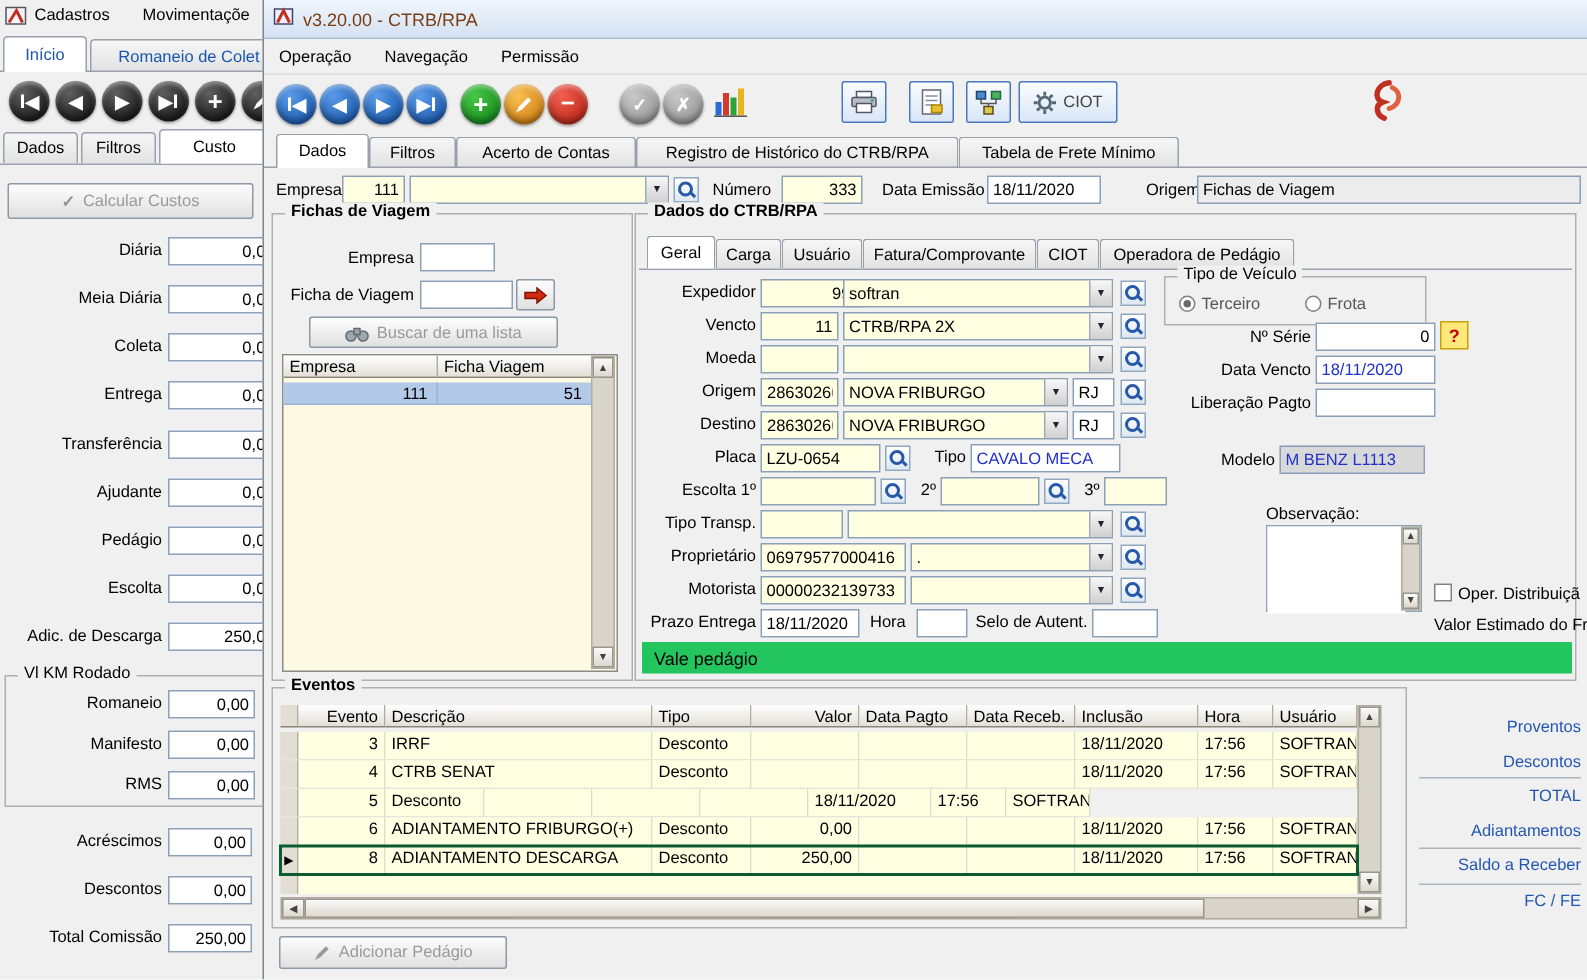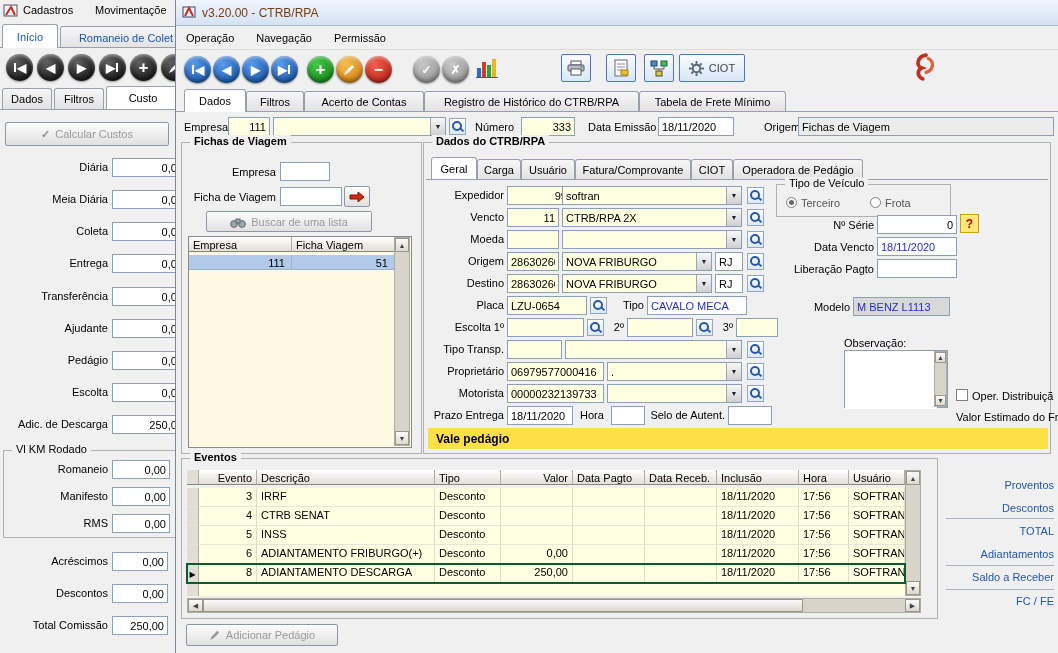--- a/index.html
+++ b/index.html
@@ -59,21 +59,21 @@
   .erow{position:absolute;left:0;display:flex}
   .erow.sel{outline:2px solid #0a5c30;outline-offset:-1px;z-index:2}
   .fh{width:103px}.fc{width:103px;box-sizing:border-box;background:#b2c9e8;border-right:1px solid #9ab4d4;
       border-bottom:1px solid #9ab4d4;text-align:right;padding:2px 6px 0;font-size:11px}
   .sb{position:absolute;background:#d8d4ca;border:1px solid #b0aca0;box-sizing:border-box}
   .sbtn{position:absolute;box-sizing:border-box;background:linear-gradient(#fbfbfb,#dcd8ce);border:1px solid #9a968c;
         display:flex;align-items:center;justify-content:center;font-size:7px;color:#444}
   .radio{position:absolute;width:11px;height:11px;border-radius:50%;border:1px solid #808080;background:#fff;box-sizing:border-box}
   .radio.sel::after{content:"";position:absolute;left:2px;top:2px;width:5px;height:5px;border-radius:50%;background:#6a6a6a}
   .cb{position:absolute;width:12px;height:12px;border:1px solid #808080;background:#fff;box-sizing:border-box}
-  .banner{position:absolute;background:#fde047;display:flex;align-items:center;padding-left:8px;font-weight:bold;font-size:12px;box-sizing:border-box}
+  .banner{position:absolute;background:#22c55e;display:flex;align-items:center;padding-left:8px;font-weight:normal;font-size:12px;box-sizing:border-box}
   .obsbox{position:absolute;box-sizing:border-box;border:1px solid #8aa0b8;background:#fff}
   #win{position:absolute;left:175px;top:0;width:883px;height:653px;background:#f0f0f0;
        border-left:1px solid #788894;box-sizing:border-box;overflow:hidden;z-index:10}
   .tbar{position:absolute;left:0;top:0;width:100%;height:26px;background:linear-gradient(#f0f5fc,#d4e2f2);
         border-bottom:1px solid #aabccc;display:flex;align-items:center;padding-left:6px;gap:6px;box-sizing:border-box}
   .ttl{color:#7a3b10;font-size:12px}
   .mbar{position:absolute;left:0;top:26px;width:100%;height:24px;display:flex;align-items:center;gap:22px;
         padding-left:10px;border-bottom:1px solid #dcdcdc;box-sizing:border-box}
   .qbtn{position:absolute;width:19px;height:19px;box-sizing:border-box;border:1px solid #c8a010;background:#ffe87a;
         color:#c00000;font-weight:bold;font-size:12px;display:flex;align-items:center;justify-content:center;padding:0}
@@ -505,21 +505,20 @@
         <div class="gc c4 r"></div>
         <div class="gc c5"></div>
         <div class="gc c6"></div>
         <div class="gc c7">18/11/2020</div>
         <div class="gc c8">17:56</div>
         <div class="gc c9">SOFTRAN</div>
       </div>
       <div class="erow" style="top:56px;height:19px">
         <div class="gc c0 ind"></div>
         <div class="gc c1 r">5</div>
-        <div class="gc c2">INSS</div>
         <div class="gc c3">Desconto</div>
         <div class="gc c4 r"></div>
         <div class="gc c5"></div>
         <div class="gc c6"></div>
         <div class="gc c7">18/11/2020</div>
         <div class="gc c8">17:56</div>
         <div class="gc c9">SOFTRAN</div>
       </div>
       <div class="erow" style="top:75px;height:19px">
         <div class="gc c0 ind"></div>

